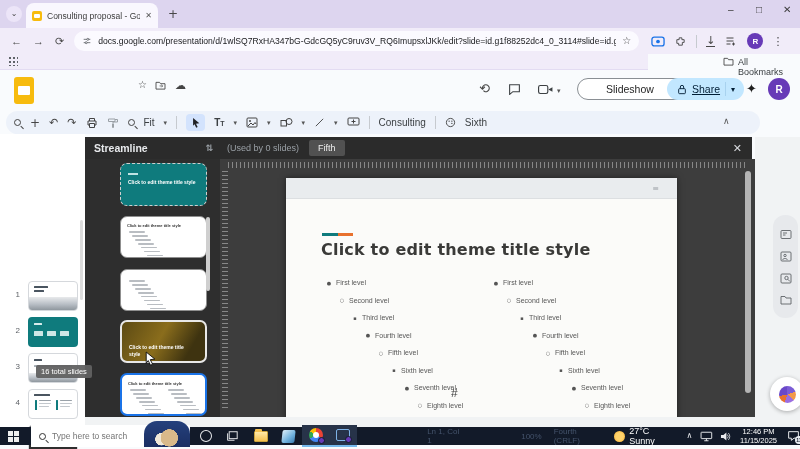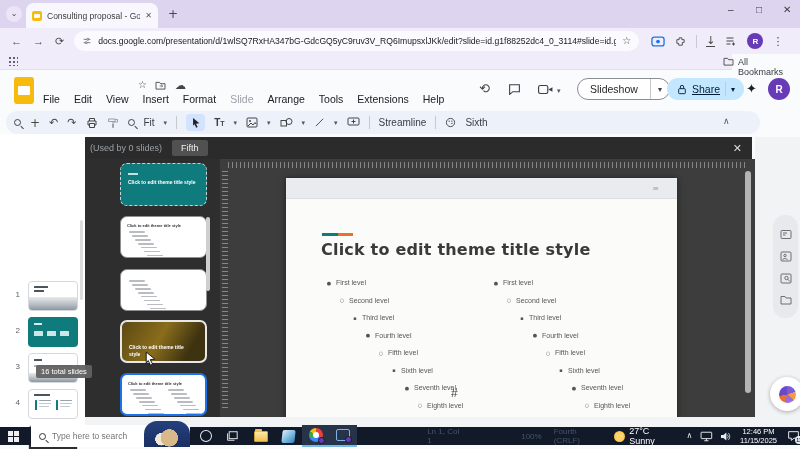--- a/index.html
+++ b/index.html
@@ -13,34 +13,34 @@
   .tab{left:26px;top:3px;width:132px;height:25px;background:#f9f7fe;border-radius:8px 8px 0 0;display:flex;align-items:center;padding:0 6px;gap:5px;}
   .tab-fav{width:10px;height:10px;background:#f7bb0e;border-radius:2px;flex:0 0 auto;position:relative;}
   .tab-fav:after{content:"";position:absolute;left:2px;top:3px;right:2px;height:4px;background:#fff;border-radius:1px;}
   .tab-title{font-size:8.5px;color:#3c3c3c;white-space:nowrap;overflow:hidden;flex:1;}
   .tabsearch{left:6px;top:6px;width:16px;height:16px;border-radius:8px;background:#ece5f8;display:flex;align-items:center;justify-content:center;font-size:8px;color:#555;}
   .winctl{top:4px;font-size:10px;color:#3c3c3c;}
   .urlrow{left:0;top:28px;width:800px;height:26px;background:#f1ecf9;display:flex;align-items:center;}
   .navic{font-size:11px;color:#474747;margin-left:11px;}
   .urlpill{margin-left:10px;width:565px;height:20px;background:#fbfaff;border-radius:10px;display:flex;align-items:center;padding:0 8px;gap:6px;}
   .urltext{font-size:8.6px;color:#202124;white-space:nowrap;overflow:hidden;flex:1;}
-  .bmrow{left:0;top:54px;width:732px;height:16px;background:#f1ecf9;border-bottom:1px solid #e3dcf2;}
+  .bmrow{left:0;top:54px;width:648px;height:16px;background:#f1ecf9;border-bottom:1px solid #e3dcf2;}
   .dots9{width:9px;height:9px;background-image:radial-gradient(circle,#5f6368 1px,transparent 1.1px);background-size:4px 4px;background-position:-1px -1px;}
   .avatar{border-radius:50%;background:#673ab7;color:#fff;display:flex;align-items:center;justify-content:center;font-weight:bold;}
   
   .gslogo{left:14px;top:77px;width:20px;height:27px;background:#f7bb0e;border-radius:3px;}
   .gslogo:after{content:"";position:absolute;left:4px;top:9px;right:4px;height:9px;background:#fff;border-radius:1px;}
   .doctitle{left:40px;top:78px;font-size:13px;color:#202124;}
   .titleic{top:80px;font-size:10px;color:#444;}
   .menubar{left:36px;top:91px;display:flex;gap:0;}
   .menu{font-size:10.5px;color:#202124;padding:2px 7px;border-radius:4px;}
   .menu.dis{color:#9aa0a6;}
   .pill{border-radius:16px;display:flex;align-items:center;}
   .slideshow{left:577px;top:78px;height:22px;border:1px solid #8a8f94;background:#fff;}
-  .ssmain{padding:0 12px;font-size:10.5px;color:#1f1f1f;border-right:1px solid #c4c7ca;height:100%;display:flex;align-items:center;}
+  .ssmain{padding:0 28px;font-size:10.5px;color:#1f1f1f;border-right:1px solid #c4c7ca;height:100%;display:flex;align-items:center;}
   .sscaret{padding:0 7px;font-size:8px;color:#444;}
   .share{left:667px;top:78px;height:22px;background:#c2e7ff;padding:0 4px 0 10px;gap:5px;}
   .sharetxt{font-size:10.5px;color:#001d35;text-decoration:underline;}
   .sharecaret{border-left:1px solid #a8d2ef;padding:0 5px;font-size:8px;color:#001d35;height:14px;display:flex;align-items:center;}
   
   .toolbar{left:6px;top:111px;width:754px;height:23px;background:#edf2fa;border-radius:12px;display:flex;align-items:center;padding:0 8px;gap:9px;}
   .tbtx{font-size:10px;color:#3c4043;}
   .tdiv{width:1px;height:13px;background:#c6cacf;}
   .selbtn{width:19px;height:17px;background:#d3e3fd;border-radius:4px;display:flex;align-items:center;justify-content:center;}
   .mag{width:7px;height:7px;border:1.4px solid #444;border-radius:50%;position:relative;}
@@ -165,32 +165,20 @@
   </div>
 
   <div class="abs gslogo"></div>
   <span class="abs titleic ic" style="left:138px">☆</span>
   <svg class="abs" style="left:155px;top:81px" width="11" height="9" viewBox="0 0 24 20">
       <path d="M2 3h8l2 3h10v12H2z" fill="none" stroke="#474747" stroke-width="2"></path>
       <path d="M10 11h6M14 8l3 3-3 3" stroke="#474747" stroke-width="1.6" fill="none"></path>
     </svg>
   <span class="abs titleic ic" style="left:175px;font-size:11px">☁</span>
 
-  <div class="abs menubar">
-    <span class="menu">File</span>
-    <span class="menu">Edit</span>
-    <span class="menu">View</span>
-    <span class="menu">Insert</span>
-    <span class="menu">Format</span>
-    <span class="menu dis">Slide</span>
-    <span class="menu">Arrange</span>
-    <span class="menu">Tools</span>
-    <span class="menu">Extensions</span>
-    <span class="menu">Help</span>
-  </div>
 
   <span class="abs ic" style="left:479px;top:82px;font-size:13px">⟲</span>
   <svg class="abs" style="left:508px;top:83px" width="13" height="12" viewBox="0 0 24 22">
       <path d="M3 3h18v13H9l-6 5z" fill="none" stroke="#3c4043" stroke-width="2"></path>
     </svg>
   <svg class="abs" style="left:538px;top:84px" width="15" height="11" viewBox="0 0 26 18">
       <rect x="1" y="2" width="16" height="14" rx="3" fill="none" stroke="#3c4043" stroke-width="2"></rect>
       <path d="M18 9l7-4v8z" fill="#3c4043"></path>
     </svg>
   <span class="abs caret" style="left:557px;top:87px">▾</span>
@@ -245,33 +233,37 @@
     <span class="caret">▾</span>
     <svg width="11" height="11" viewBox="0 0 24 24">
         <path d="M4 20L20 4" stroke="#444" stroke-width="2"></path>
       </svg>
     <span class="caret">▾</span>
     <svg width="13" height="11" viewBox="0 0 26 22">
         <rect x="2" y="2" width="22" height="14" rx="2" fill="none" stroke="#444" stroke-width="2"></rect>
         <path d="M13 5v8M9 9h8" stroke="#444" stroke-width="2"></path>
       </svg>
     <span class="tdiv"></span>
-    <span class="tbtx">Streamline</span>
+    <span class="tbtx">Consulting</span>
     <span class="tdiv"></span>
     <svg width="11" height="11" viewBox="0 0 24 24">
         <circle cx="12" cy="12" r="9" fill="none" stroke="#444" stroke-width="2"></circle>
         <circle cx="9" cy="9" r="1.4" fill="#444"></circle>
         <circle cx="15" cy="9" r="1.4" fill="#444"></circle>
         <circle cx="15" cy="14" r="1.4" fill="#444"></circle>
       </svg>
     <span class="tbtx">Sixth</span>
   </div>
   <span class="abs ic" style="left:723px;top:117px;font-size:9px;color:#555">∧</span>
 
   <div class="abs themebar">
+    <div class="striph">
+      <span>Streamline</span>
+      <span class="ic" style="color:#9aa0a6;font-size:9px">⇅</span>
+    </div>
     <span class="uselabel">(Used by 0 slides)</span>
     <span class="renbtn">Fifth</span>
     <span class="tclose ic" style="color:#dadce0">✕</span>
   </div>
 
   <div class="abs filmstrip">
     <div class="lthumb lt-teal" style="top:4px;height:43px">
       <div class="ltcap" style="position:absolute;left:7px;top:15px;width:70px">Click to edit theme title style</div>
       <div style="position:absolute;left:7px;top:9px;width:10px;height:1.5px;background:#bfe3e3"></div>
     </div>

